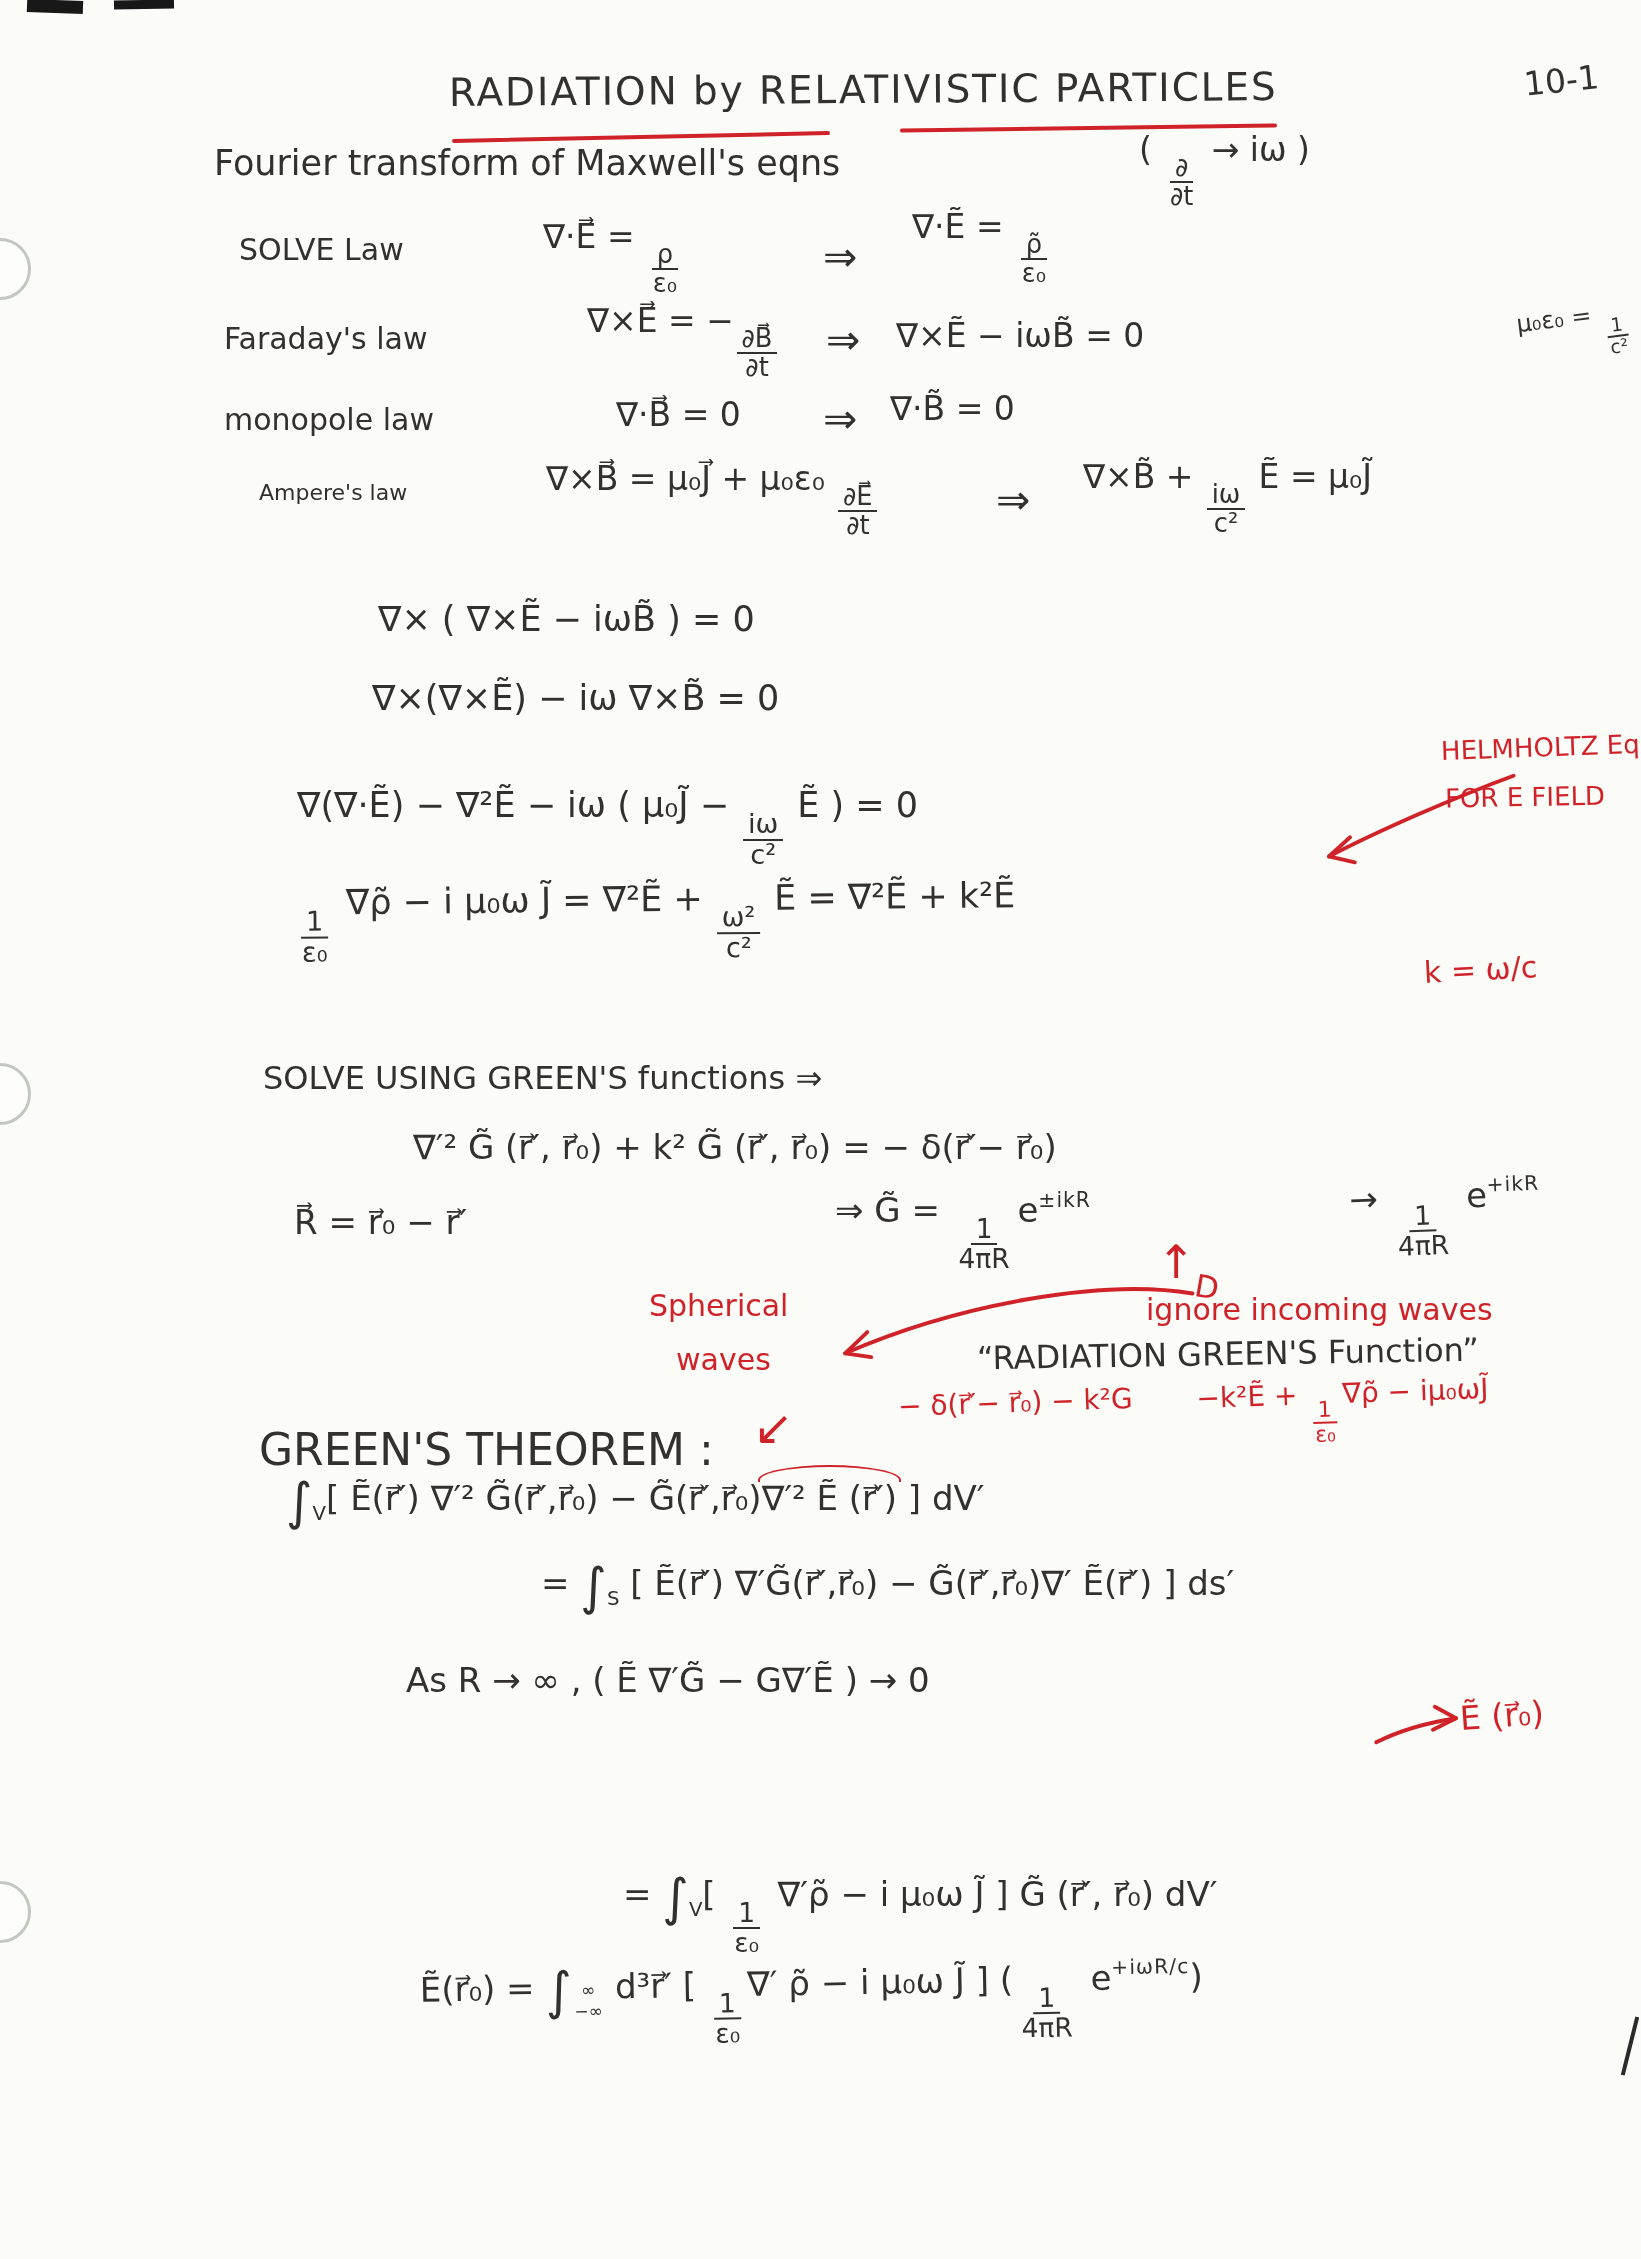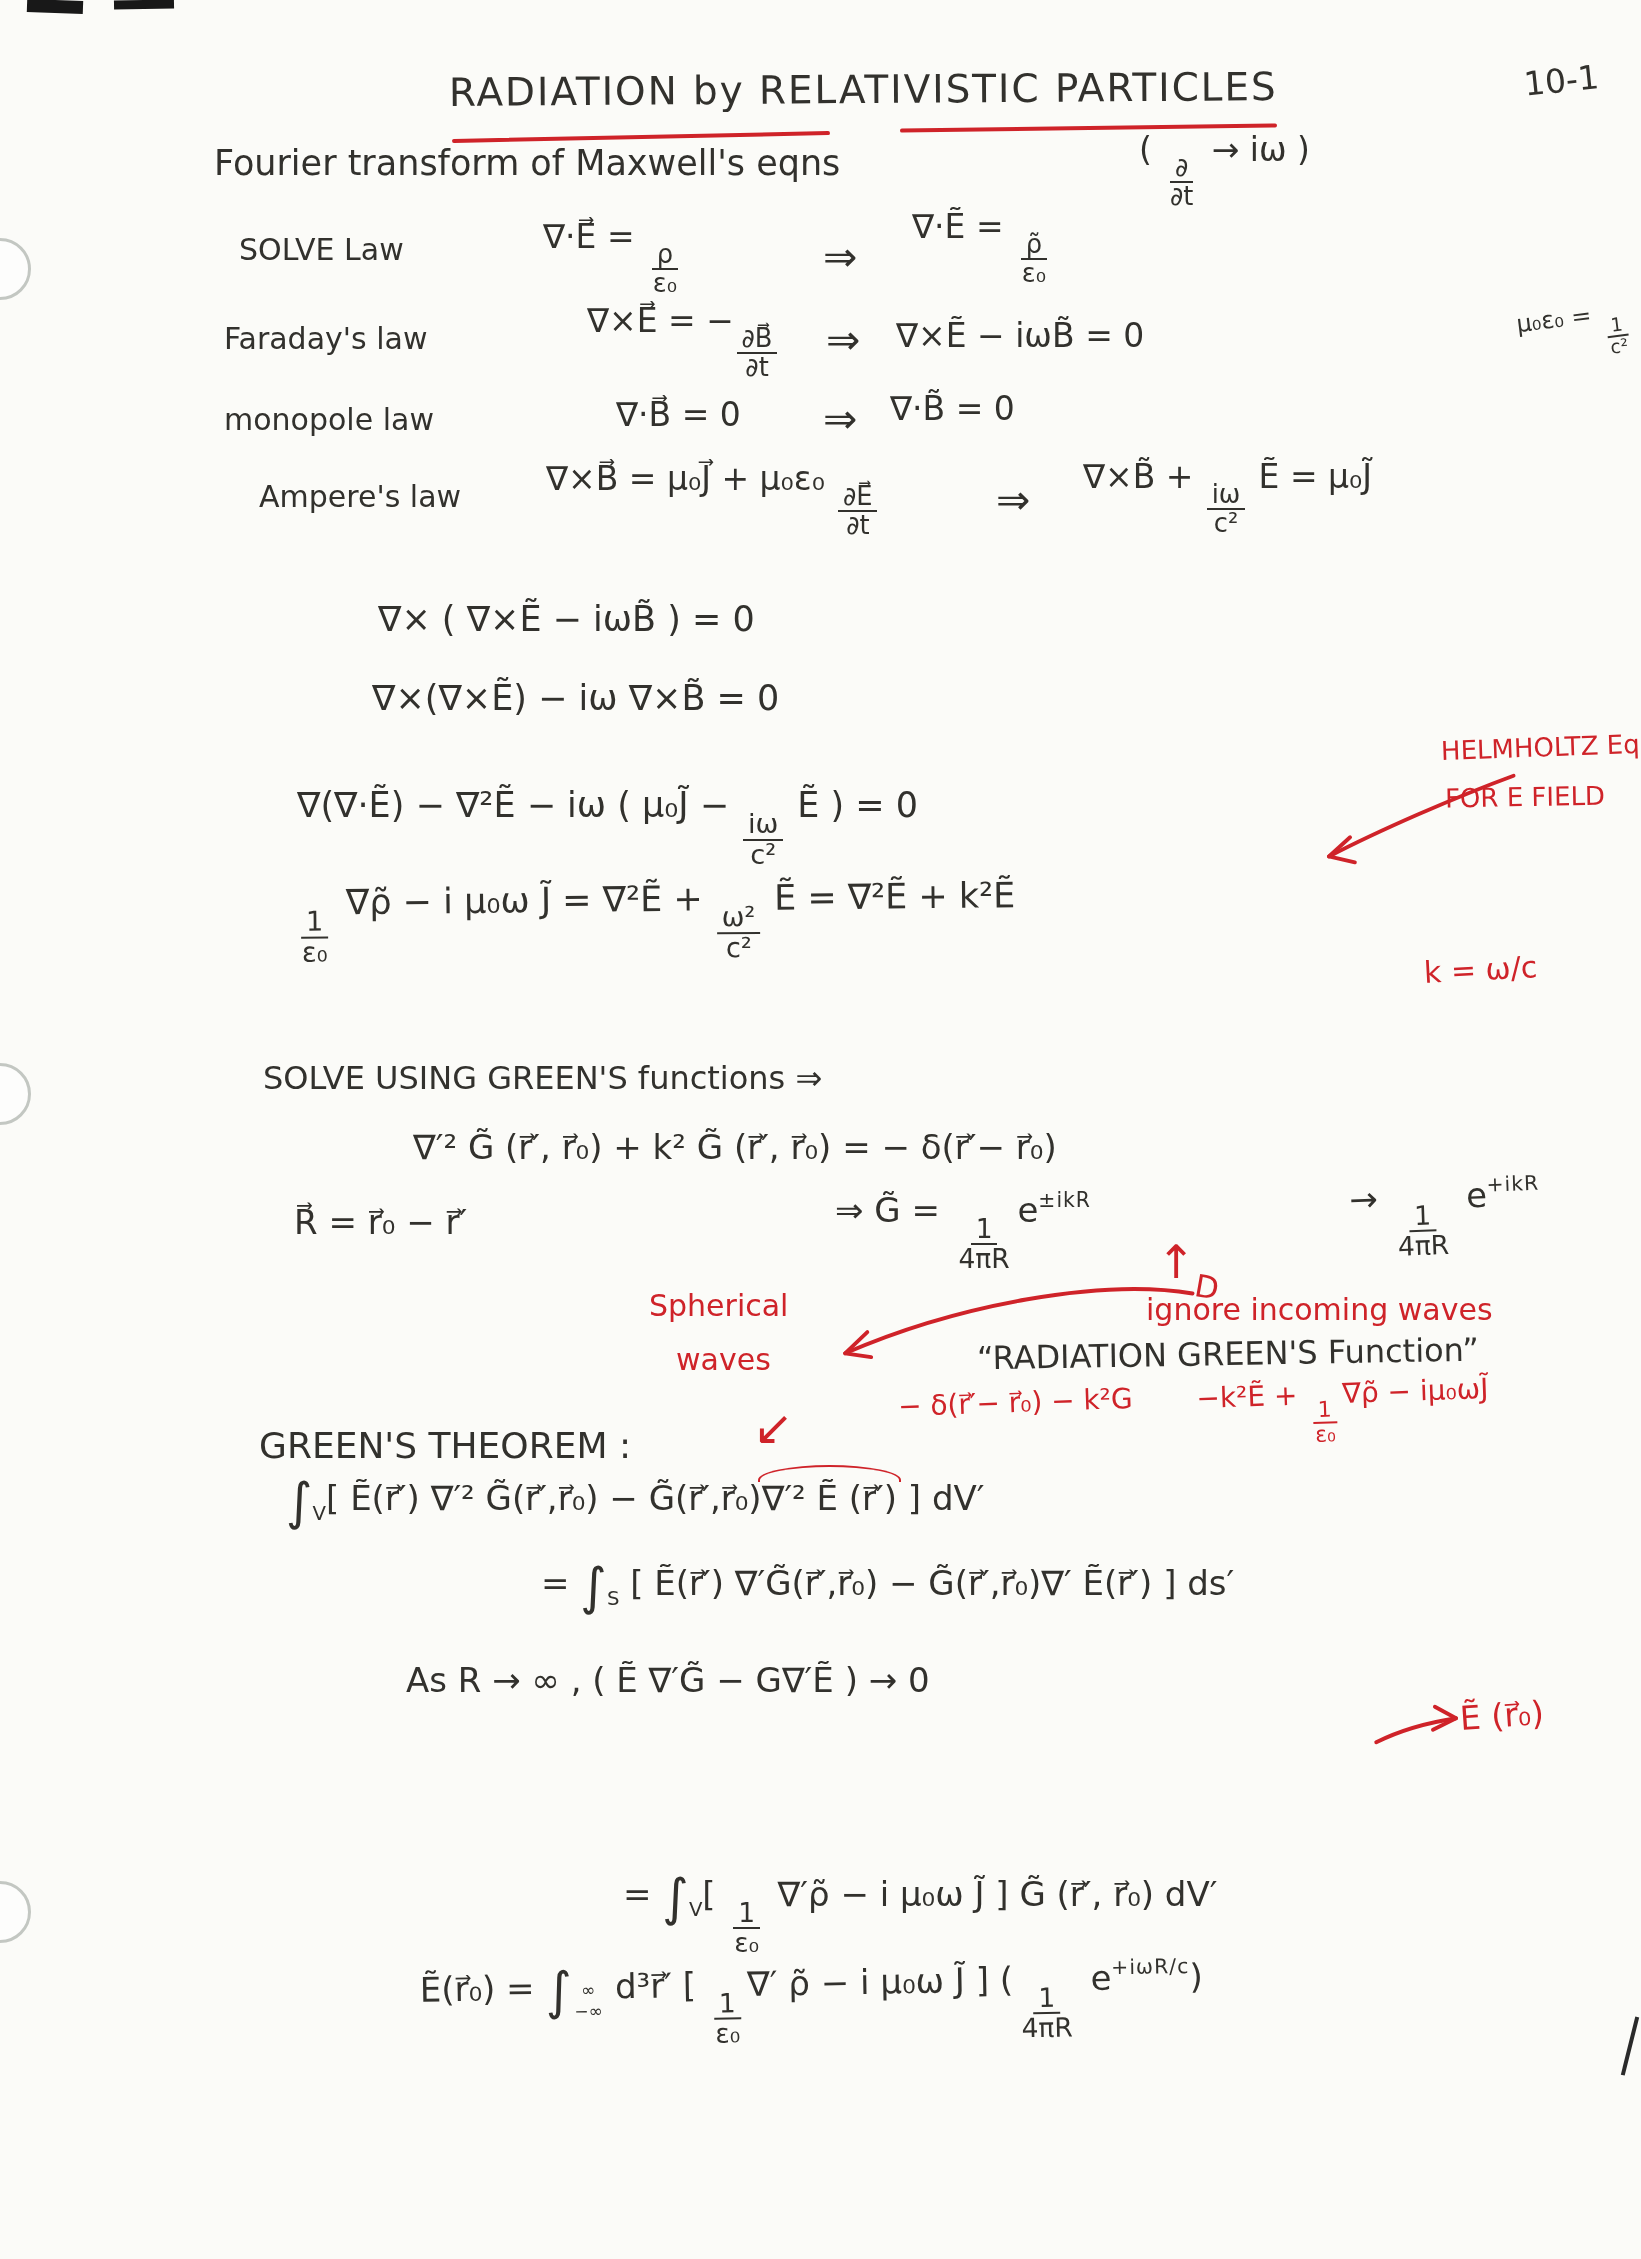--- a/index.html
+++ b/index.html
@@ -82,21 +82,21 @@
   <div class="l ink" style="left:1518px;top:305px;font-size:24px;transform:rotate(-7deg);"><span>μ₀ε₀ = </span><span class="frac">
         <span class="fn">1</span>
         <span class="fd">c²</span>
       </span></div>
 
   <div class="l ink" style="left:224px;top:404px;font-size:30px;">monopole law</div>
   <div class="l ink" style="left:616px;top:398px;font-size:33px;">∇·B⃗  =  0</div>
   <div class="l ink" style="left:823px;top:398px;font-size:41px;">⇒</div>
   <div class="l ink" style="left:890px;top:392px;font-size:33px;">∇·B̃  =  0</div>
 
-  <div class="l ink" style="left:259px;top:481px;font-size:30px;">Ampere's law</div>
+  <div class="l ink" style="left:259px;top:481px;font-size:22px;">Ampere's law</div>
   <div class="l ink" style="left:546px;top:462px;font-size:33px;"><span>∇×B⃗  =  μ₀J⃗ + μ₀ε₀ </span><span class="frac">
         <span class="fn">∂E⃗</span>
         <span class="fd">∂t</span>
       </span></div>
   <div class="l ink" style="left:996px;top:479px;font-size:41px;">⇒</div>
   <div class="l ink" style="left:1083px;top:460px;font-size:33px;"><span>∇×B̃ + </span><span class="frac">
         <span class="fn">iω</span>
         <span class="fd">c²</span>
       </span><span> Ẽ  = μ₀J̃</span></div>
 
@@ -147,21 +147,21 @@
   <div class="l red" style="left:1112px;top:1294px;font-size:30px;margin-left:34px;">ignore incoming waves</div>
 
   <div class="l ink" style="left:977px;top:1338px;font-size:32px;transform:rotate(-1deg);">“RADIATION GREEN'S Function”</div>
 
   <div class="l red" style="left:898px;top:1388px;font-size:28px;transform:rotate(-2deg);">− δ(r⃗′− r⃗₀) − k²G</div>
   <div class="l red" style="left:1197px;top:1379px;font-size:28px;transform:rotate(-2deg);"><span>−k²Ẽ + </span><span class="frac">
         <span class="fn">1</span>
         <span class="fd">ε₀</span>
       </span><span>∇ρ̃ − iμ₀ωJ̃</span></div>
 
-  <div class="l ink" style="left:259px;top:1427px;font-size:36px;">GREEN'S THEOREM :</div>
+  <div class="l ink" style="left:259px;top:1427px;font-size:44px;">GREEN'S THEOREM :</div>
   <div class="l red" style="left:753px;top:1402px;font-size:48px;">↙</div>
 
   <div class="l ink" style="left:286px;top:1475px;font-size:34px;"><span class="int">∫</span><span class="sub">V</span><span>[ Ẽ(r⃗′) ∇′² G̃(r⃗′,r⃗₀)  −  G̃(r⃗′,r⃗₀)</span><span class="obrace">∇′² Ẽ (r⃗′)</span><span> ] dV′</span></div>
   <div class="l ink" style="left:541px;top:1560px;font-size:34px;"><span>= </span><span class="int">∫</span><span class="sub">S</span><span> [ Ẽ(r⃗′) ∇′G̃(r⃗′,r⃗₀)  −  G̃(r⃗′,r⃗₀)∇′ Ẽ(r⃗′) ] ds′</span></div>
 
   <div class="l ink" style="left:406px;top:1663px;font-size:34px;">As  R → ∞  ,   ( Ẽ ∇′G̃  − G∇′Ẽ )  → 0</div>
   <svg class="arrow" style="left:1371px;top:1699px;" width="97" height="50" viewBox="0 0 100 52">
     <path d="M5,45 C35,30 62,24 88,20"></path>
     <polyline points="66,8 88,20 64,32"></polyline>
   </svg>

